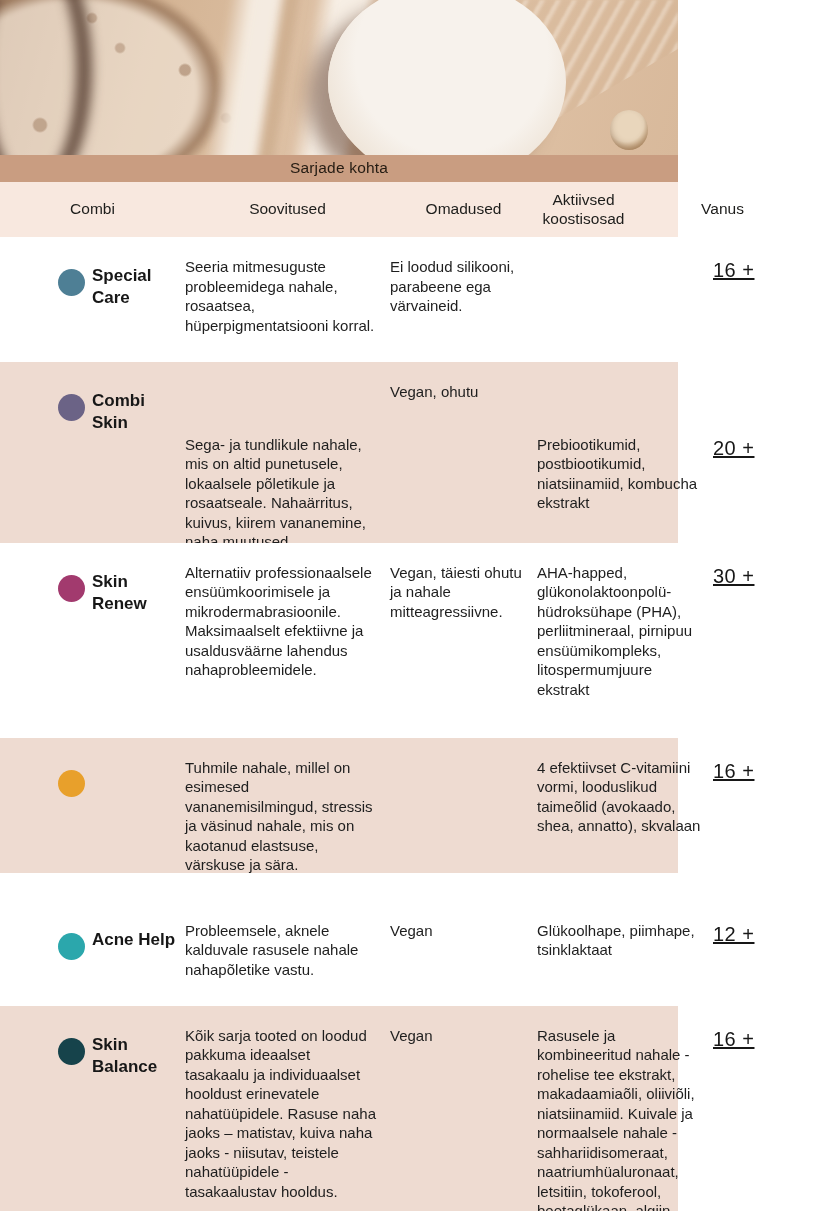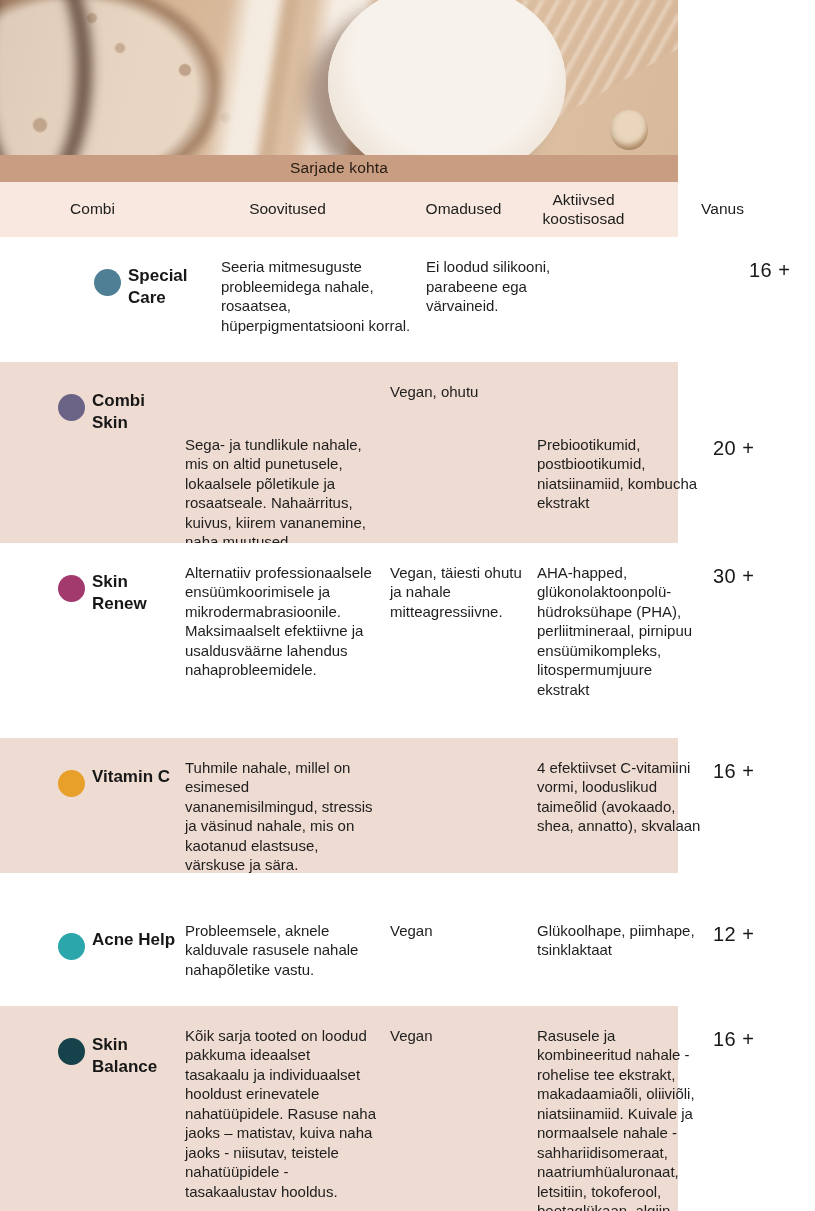--- a/index.html
+++ b/index.html
@@ -90,23 +90,23 @@
     margin-top:12px; justify-self:start;
   }
   .row .name {
     grid-column:3; font-size:17px; font-weight:700; line-height:1.3;
     margin-top:8px; padding-right:6px; color:#171717;
   }
   .row .cell { font-size:15px; line-height:1.3; padding-right:12px; color:#1e1e1e; }
   .row .soov { grid-column:4; }
   .row .omad { grid-column:5; }
   .row .akti { grid-column:6; }
-  .row .age  { grid-column:7; font-size:20px; margin-top:2px; letter-spacing:.5px; color:#171717; }
-
-  .row-special-care { min-height:125px;margin-left:36px; }
+  .row .age  { grid-column:7; font-size:20px; margin-top:2px; letter-spacing:.5px; color:#171717;text-decoration:underline; }
+
+  .row-special-care { min-height:125px; }
   .row-combi-skin   { min-height:145px; }
   .row-skin-renew   { min-height:195px; }
   .row-vitamin-c    { min-height:135px; }
   .row-acne-help    { min-height:105px;margin-top:28px; }
   .row-skin-balance { min-height:193px; }
 
   
   .footer { flex:1; background:#ffffff; position:relative; }
   .page-number {
     position:absolute; left:62px; top:10px;
@@ -162,21 +162,20 @@
     <span class="dot" style="background: rgb(162, 58, 110);"></span>
     <h3 class="name">Skin Renew</h3>
     <p class="cell soov">Alternatiiv professionaalsele ensüümkoorimisele ja mikrodermabrasioonile. Maksimaalselt efektiivne ja usaldusväärne lahendus nahaprobleemidele.</p>
     <p class="cell omad">Vegan, täiesti ohutu ja nahale mitteagressiivne.</p>
     <p class="cell akti">AHA-happed, glükonolaktoonpolü-hüdroksühape (PHA), perliitmineraal, pirnipuu ensüümikompleks, litospermumjuure ekstrakt</p>
     <p class="age">30 +</p>
   </section>
 
   <section class="row row--shaded row-vitamin-c">
     <span class="dot" style="background: rgb(232, 160, 43);"></span>
-    <h3 class="name">Vitamin C</h3>
     <p class="cell soov">Tuhmile nahale, millel on esimesed vananemisilmingud, stressis ja väsinud nahale, mis on kaotanud elastsuse, värskuse ja sära.</p>
     <p class="cell omad"></p>
     <p class="cell akti">4 efektiivset C-vitamiini vormi, looduslikud taimeõlid (avokaado, shea, annatto), skvalaan</p>
     <p class="age">16 +</p>
   </section>
 
   <section class="row row-acne-help">
     <span class="dot" style="background: rgb(43, 167, 172);"></span>
     <h3 class="name">Acne Help</h3>
     <p class="cell soov">Probleemsele, aknele kalduvale rasusele nahale nahapõletike vastu.</p>

